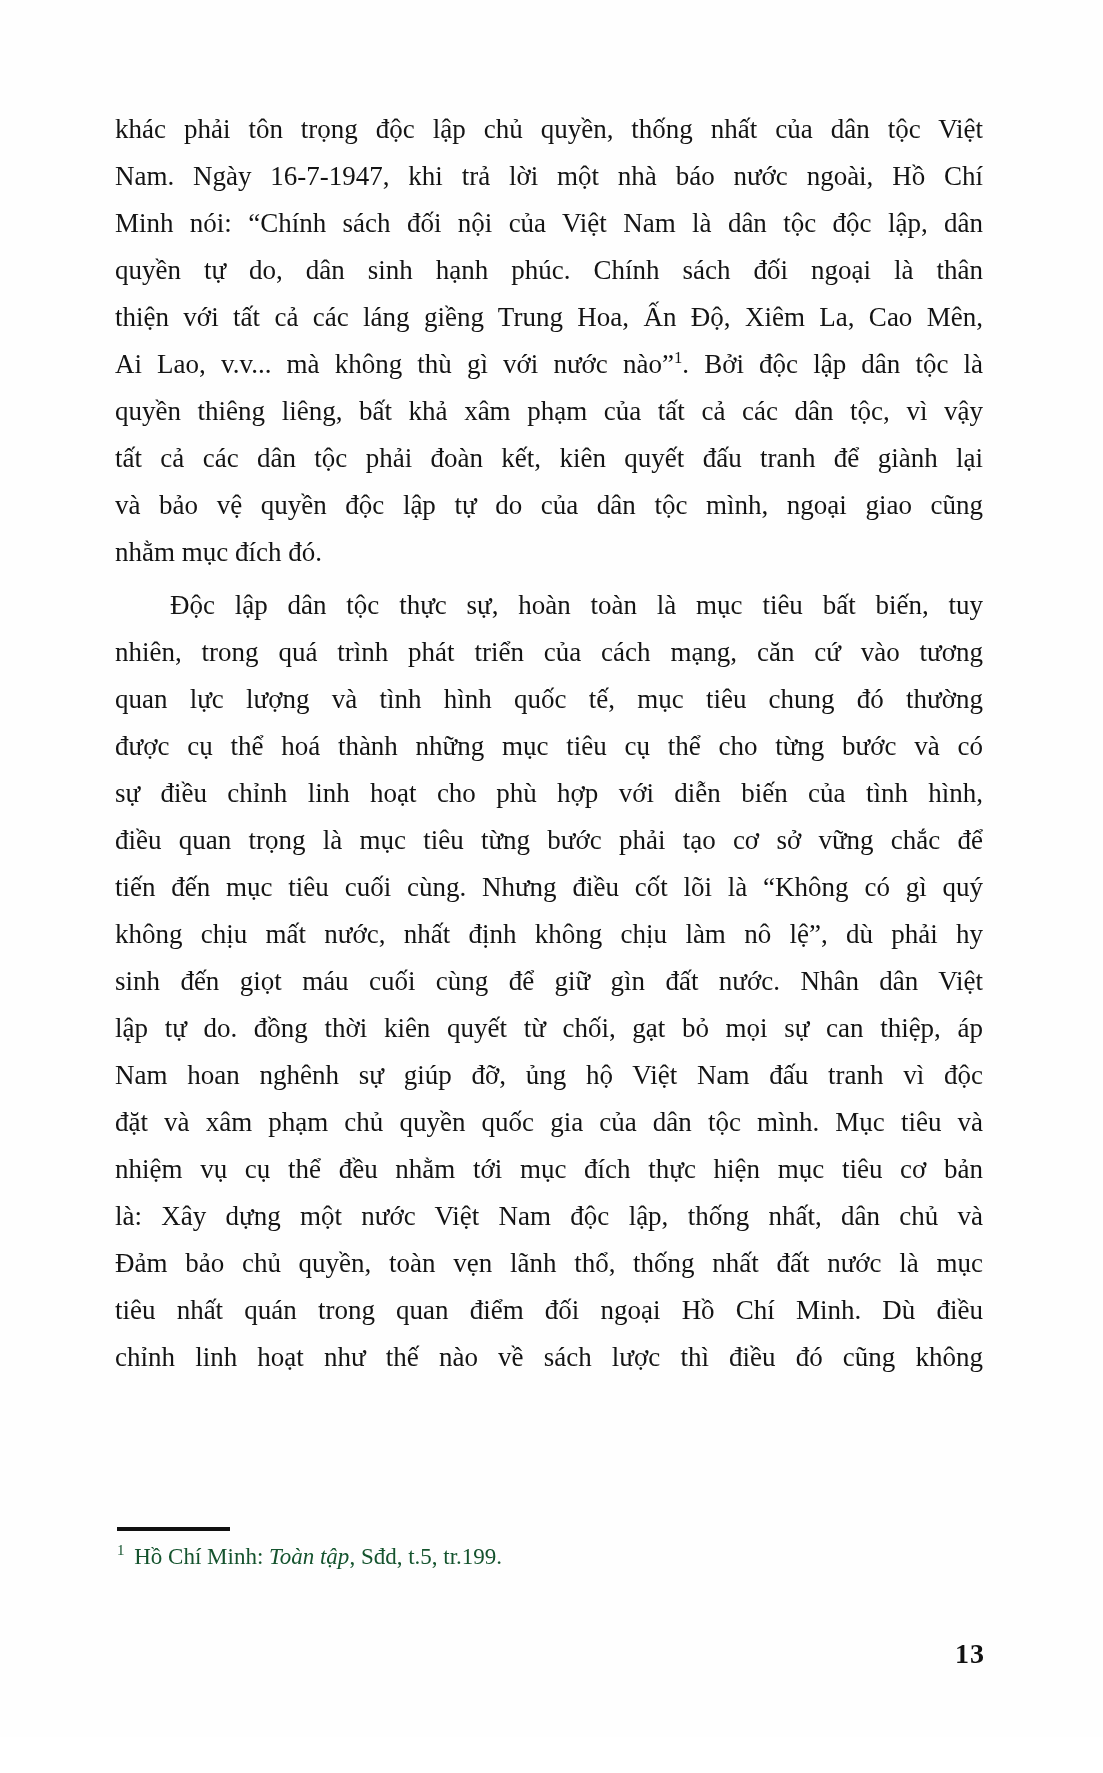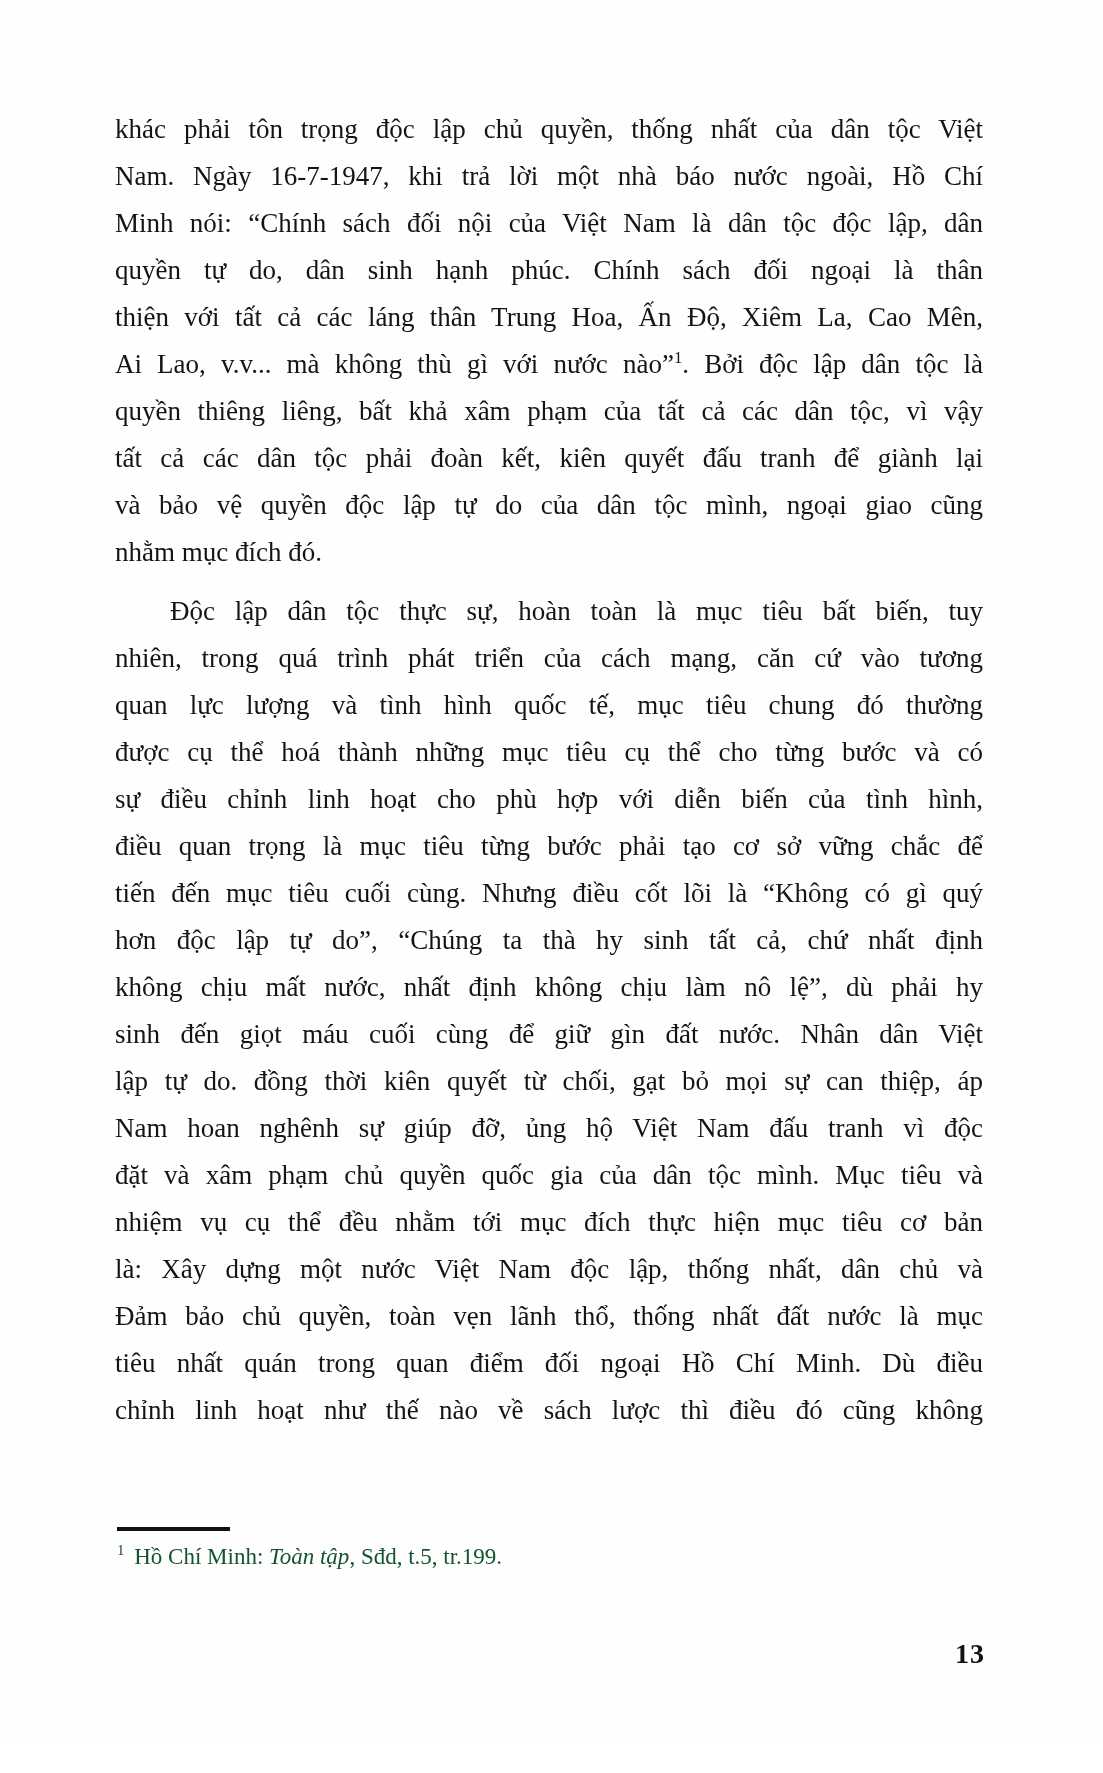--- a/index.html
+++ b/index.html
@@ -33,21 +33,21 @@
     overflow: visible;
   }
   .line.no-just {
     text-align: center;
     text-align-last: left;
   }
   .line.indent {
     text-indent: 55px;
   }
   .line.para-start {
-    margin-top: 12px;
+    margin-top: 6px;
   }
   .fn-ref {
     font-size: 0.62em;
     line-height: 0;
     vertical-align: super;
   }
   .footnote-sep {
     position: absolute;
     left: 117px;
     top: 1527px;
@@ -85,34 +85,33 @@
 </style>
 </head>
 <body>
 
 <div class="page">
   <main class="body-text" id="body-text">
       <div class="line"><span>khác phải tôn trọng độc lập chủ quyền, thống nhất của dân tộc Việt</span></div>
       <div class="line"><span>Nam. Ngày 16-7-1947, khi trả lời một nhà báo nước ngoài, Hồ Chí</span></div>
       <div class="line"><span>Minh nói: “Chính sách đối nội của Việt Nam là dân tộc độc lập, dân</span></div>
       <div class="line"><span>quyền tự do, dân sinh hạnh phúc. Chính sách đối ngoại là thân</span></div>
-      <div class="line"><span>thiện với tất cả các láng thân Trung Hoa, Ấn Độ, Xiêm La, Cao Mên,</span></div>
+      <div class="line"><span>thiện với tất cả các láng giềng Trung Hoa, Ấn Độ, Xiêm La, Cao Mên,</span></div>
       <div class="line"><span>Ai Lao, v.v... mà không thù gì với nước nào”</span><sup class="fn-ref">1</sup><span>. Bởi độc lập dân tộc là</span></div>
       <div class="line"><span>quyền thiêng liêng, bất khả xâm phạm của tất cả các dân tộc, vì vậy</span></div>
       <div class="line"><span>tất cả các dân tộc phải đoàn kết, kiên quyết đấu tranh để giành lại</span></div>
       <div class="line"><span>và bảo vệ quyền độc lập tự do của dân tộc mình, ngoại giao cũng</span></div>
       <div class="line no-just"><span>nhằm mục đích đó.</span></div>
       <div class="line indent para-start"><span>Độc lập dân tộc thực sự, hoàn toàn là mục tiêu bất biến, tuy</span></div>
       <div class="line"><span>nhiên, trong quá trình phát triển của cách mạng, căn cứ vào tương</span></div>
       <div class="line"><span>quan lực lượng và tình hình quốc tế, mục tiêu chung đó thường</span></div>
       <div class="line"><span>được cụ thể hoá thành những mục tiêu cụ thể cho từng bước và có</span></div>
       <div class="line"><span>sự điều chỉnh linh hoạt cho phù hợp với diễn biến của tình hình,</span></div>
       <div class="line"><span>điều quan trọng là mục tiêu từng bước phải tạo cơ sở vững chắc để</span></div>
       <div class="line"><span>tiến đến mục tiêu cuối cùng. Nhưng điều cốt lõi là “Không có gì quý</span></div>
-      <div class="line"><span>hơn độc lập tự do”, “Chúng ta thà hy sinh tất cả, chứ nhất định</span></div>
       <div class="line"><span>không chịu mất nước, nhất định không chịu làm nô lệ”, dù phải hy</span></div>
       <div class="line"><span>sinh đến giọt máu cuối cùng để giữ gìn đất nước. Nhân dân Việt</span></div>
       <div class="line"><span>lập tự do. đồng thời kiên quyết từ chối, gạt bỏ mọi sự can thiệp, áp</span></div>
       <div class="line"><span>Nam hoan nghênh sự giúp đỡ, ủng hộ Việt Nam đấu tranh vì độc</span></div>
       <div class="line"><span>đặt và xâm phạm chủ quyền quốc gia của dân tộc mình. Mục tiêu và</span></div>
       <div class="line"><span>nhiệm vụ cụ thể đều nhằm tới mục đích thực hiện mục tiêu cơ bản</span></div>
       <div class="line"><span>là: Xây dựng một nước Việt Nam độc lập, thống nhất, dân chủ và</span></div>
       <div class="line"><span>Đảm bảo chủ quyền, toàn vẹn lãnh thổ, thống nhất đất nước là mục</span></div>
       <div class="line"><span>tiêu nhất quán trong quan điểm đối ngoại Hồ Chí Minh. Dù điều</span></div>
       <div class="line"><span>chỉnh linh hoạt như thế nào về sách lược thì điều đó cũng không</span></div>

